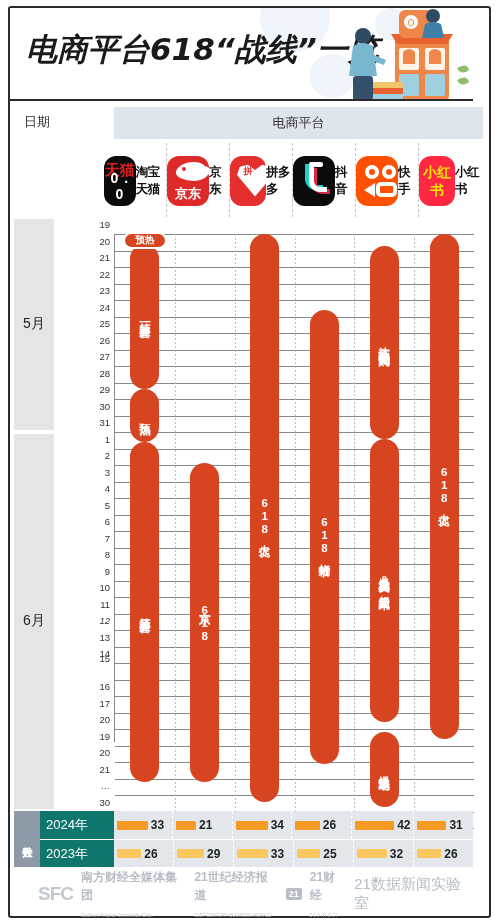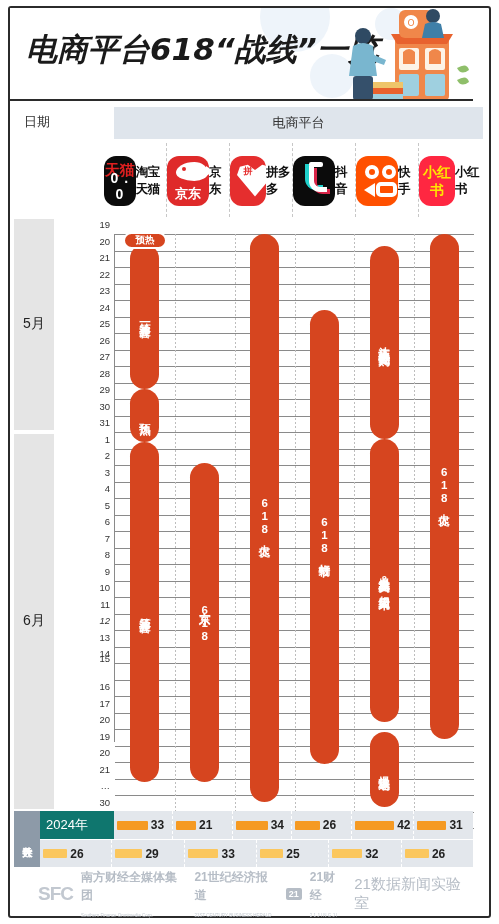--- a/index.html
+++ b/index.html
@@ -521,20 +521,21 @@
               <div class="sum-bar" style="background: rgb(245, 154, 35); width: 39.2px;"></div>
               <span class="sum-val">42</span>
             </div>
             <div class="sum-cell">
               <div class="sum-bar" style="background: rgb(245, 154, 35); width: 28.9333px;"></div>
               <span class="sum-val">31</span>
             </div>
           </div>
         </div>
         <div class="sum-row r1">
+          <div class="sum-year">2023年</div>
           <div class="sum-cells">
             <div class="sum-cell">
               <div class="sum-bar" style="background: rgb(251, 199, 94); width: 24.2667px;"></div>
               <span class="sum-val">26</span>
             </div>
             <div class="sum-cell">
               <div class="sum-bar" style="background: rgb(251, 199, 94); width: 27.0667px;"></div>
               <span class="sum-val">29</span>
             </div>
             <div class="sum-cell">

